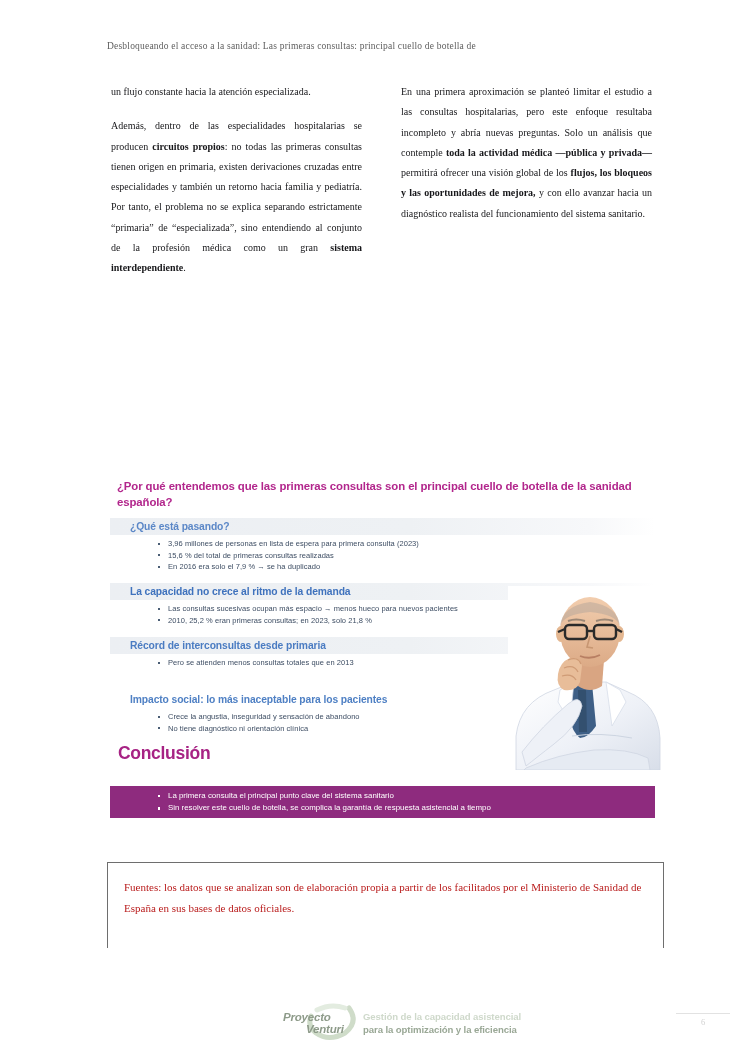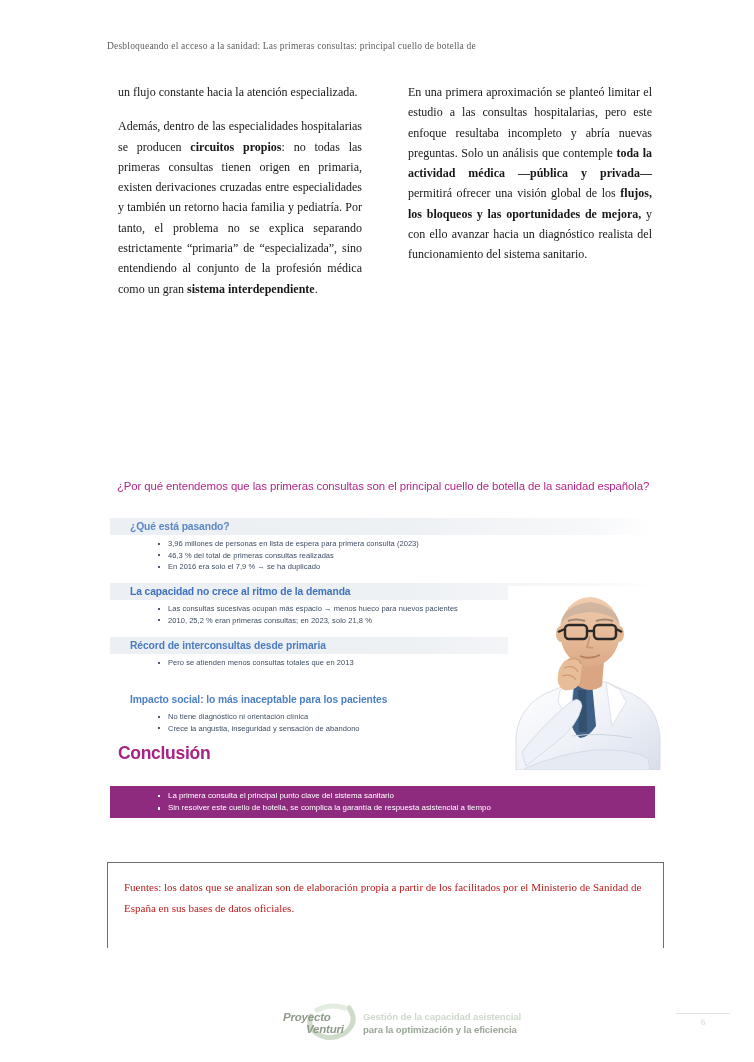--- a/index.html
+++ b/index.html
@@ -23,40 +23,40 @@
   }
 
   
   .columns{
     position:absolute; left:107px; top:82px;
     width:546px; height:360px;
     display:flex; gap:35px;
   }
   .col{ width:255px; }
   .col p{
-    margin:0 0 14px 11px;
+    margin:0 0 14px 4px;
     font-family:"Liberation Serif", serif;
-    font-size:12px;
+    font-size:10px;
     line-height:20.3px;
     text-align:justify;
     text-justify:inter-word;
     color:#17171a;
   }
   .col p:last-child{ margin-bottom:0; }
   .col b{ font-weight:bold; }
 
   
   .info{
     position:absolute; left:110px; top:476px;
     width:552px; height:325px;
     font-family:"Liberation Sans", sans-serif;
   }
   .info-title{
     position:absolute; left:7px; top:3px; width:538px;
-    font-size:11.4px; font-weight:normal; line-height:15.5px;
+    font-size:11.4px; font-weight:bold; line-height:15.5px;
     color:#b2268c; letter-spacing:-.1px;
   }
   .sec{
     position:absolute; left:0; width:545px;
   }
   .sec-head{
     background:linear-gradient(to right,#eceff3 0%, #eef1f4 55%, #f7f8fa 88%, #ffffff 100%);
     color:#5b87c7;
     font-size:10.3px; font-weight:bold;
     letter-spacing:-.1px;
@@ -195,21 +195,21 @@
 </div>
 
 <div class="info">
 
   <div class="info-title">¿Por qué entendemos que las primeras consultas son el principal cuello de botella de la sanidad española?</div>
 
   <div class="sec" style="top:42px">
     <div class="sec-head">¿Qué está pasando?</div>
     <ul class="bul">
       <li>3,96 millones de personas en lista de espera para primera consulta (2023)</li>
-      <li>46,3 % del total de primeras consultas realizadas</li>
+      <li>15,6 % del total de primeras consultas realizadas</li>
       <li>En 2016 era solo el 7,9 % → se ha duplicado</li>
     </ul>
   </div>
 
   <div class="sec" style="top:107px">
     <div class="sec-head c2">La capacidad no crece al ritmo de la demanda</div>
     <ul class="bul">
       <li>Las consultas sucesivas ocupan más espacio → menos hueco para nuevos pacientes</li>
       <li>2010, 25,2 % eran primeras consultas; en 2023, solo 21,8 %</li>
     </ul>
@@ -218,22 +218,22 @@
   <div class="sec" style="top:161px">
     <div class="sec-head c3">Récord de interconsultas desde primaria</div>
     <ul class="bul">
       <li>Pero se atienden menos consultas totales que en 2013</li>
     </ul>
   </div>
 
   <div class="sec" style="top:215px">
     <div class="sec-head c4" style="background:none">Impacto social: lo más inaceptable para los pacientes</div>
     <ul class="bul">
+      <li>Crece la angustia, inseguridad y sensación de abandono</li>
       <li>No tiene diagnóstico ni orientación clínica</li>
-      <li>Crece la angustia, inseguridad y sensación de abandono</li>
     </ul>
   </div>
 
   <div class="sec" style="top:267px;height:60px">
     <div class="concl-title">Conclusión</div>
     <div class="concl-band">
       <ul>
         <li>La primera consulta el principal punto clave del sistema sanitario</li>
         <li>Sin resolver este cuello de botella, se complica la garantía de respuesta asistencial a tiempo</li>
       </ul>

